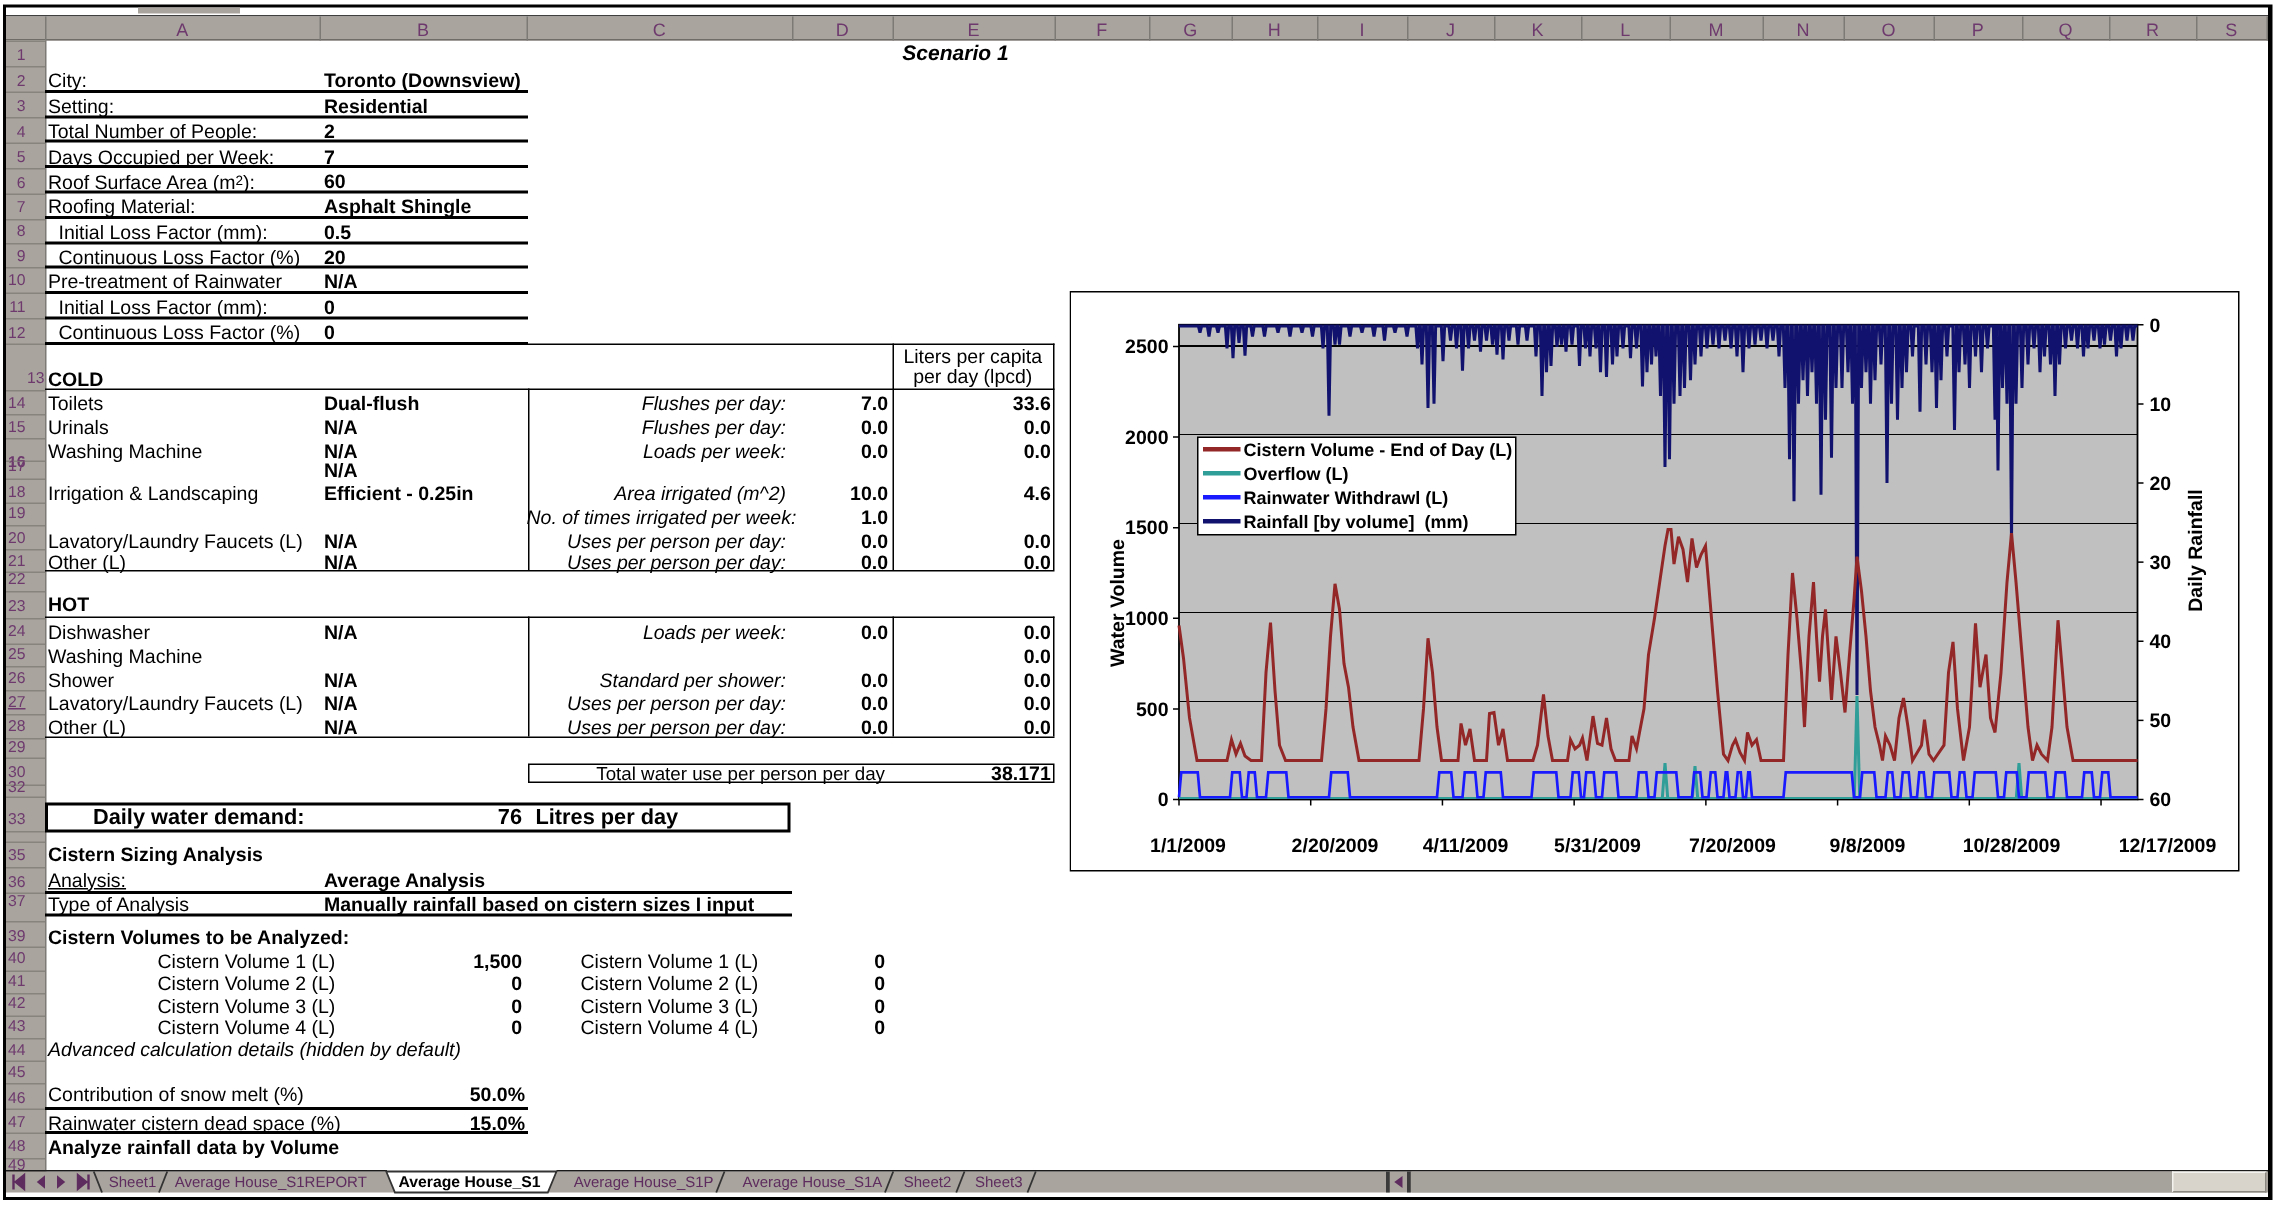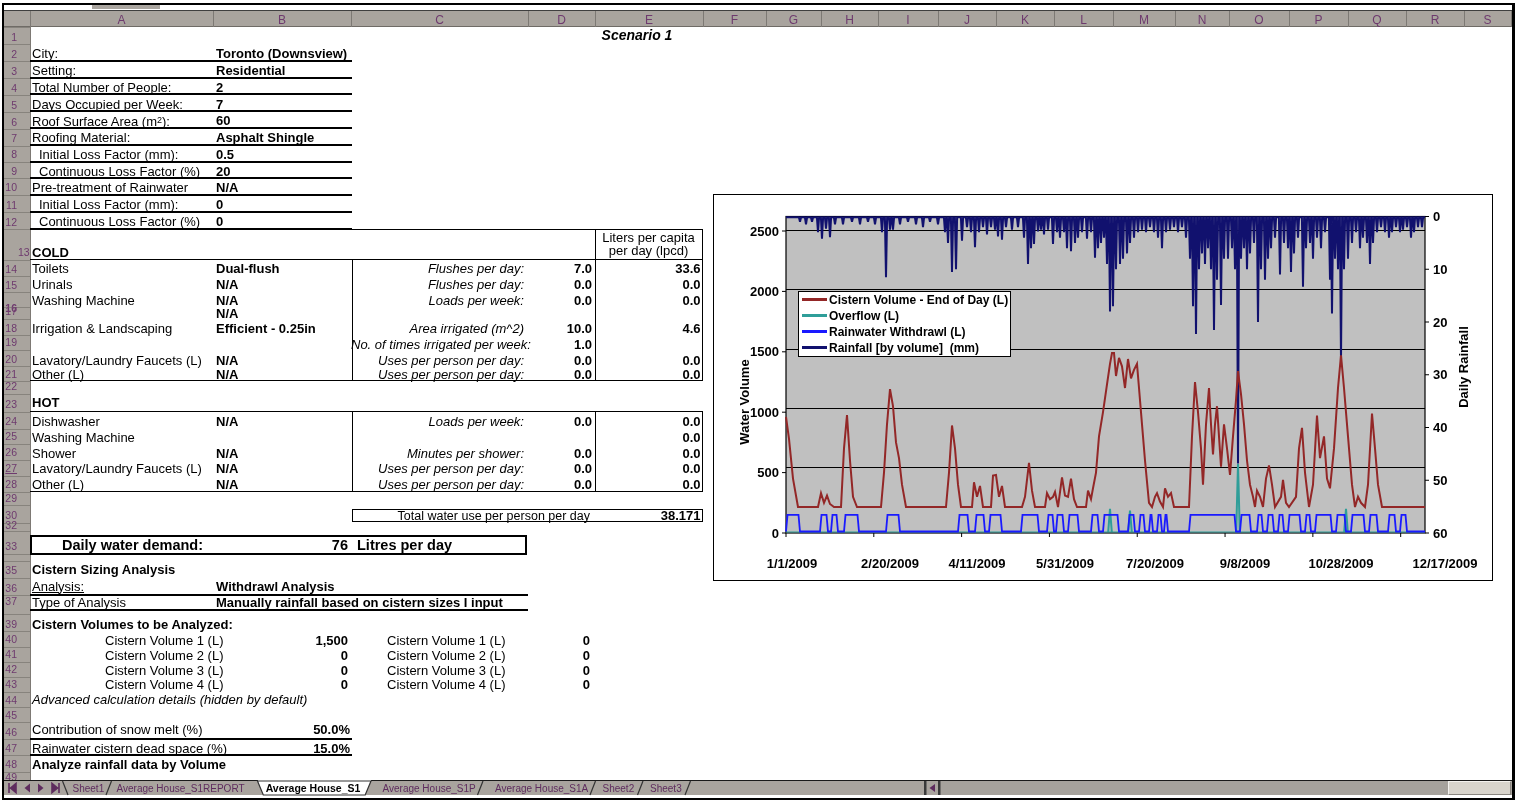--- a/index.html
+++ b/index.html
@@ -239,41 +239,41 @@
 <div class="t b" style="left:32px;top:396px;">HOT</div>
 <div class="t" style="left:32px;top:415px;">Dishwasher</div>
 <div class="t b" style="left:216px;top:415px;">N/A</div>
 <div class="t i ra" style="left:351px;top:415px;width:173px;">Loads per week:</div>
 <div class="t b ra" style="left:528px;top:415px;width:64px;">0.0</div>
 <div class="t b ra" style="left:595px;top:415px;width:105.5px;">0.0</div>
 <div class="t" style="left:32px;top:431px;">Washing Machine</div>
 <div class="t b ra" style="left:595px;top:431px;width:105.5px;">0.0</div>
 <div class="t" style="left:32px;top:446.5px;">Shower</div>
 <div class="t b" style="left:216px;top:446.5px;">N/A</div>
-<div class="t i ra" style="left:351px;top:446.5px;width:173px;">Minutes per shower:</div>
+<div class="t i ra" style="left:351px;top:446.5px;width:173px;">Standard per shower:</div>
 <div class="t b ra" style="left:528px;top:446.5px;width:64px;">0.0</div>
 <div class="t b ra" style="left:595px;top:446.5px;width:105.5px;">0.0</div>
 <div class="t" style="left:32px;top:462px;">Lavatory/Laundry Faucets (L)</div>
 <div class="t b" style="left:216px;top:462px;">N/A</div>
 <div class="t i ra" style="left:351px;top:462px;width:173px;">Uses per person per day:</div>
 <div class="t b ra" style="left:528px;top:462px;width:64px;">0.0</div>
 <div class="t b ra" style="left:595px;top:462px;width:105.5px;">0.0</div>
 <div class="t" style="left:32px;top:477.5px;">Other (L)</div>
 <div class="t b" style="left:216px;top:477.5px;">N/A</div>
 <div class="t i ra" style="left:351px;top:477.5px;width:173px;">Uses per person per day:</div>
 <div class="t b ra" style="left:528px;top:477.5px;width:64px;">0.0</div>
 <div class="t b ra" style="left:595px;top:477.5px;width:105.5px;">0.0</div>
 <div class="t ra" style="left:360px;top:509.5px;width:230px;font-size:12.5px;">Total water use per person per day</div>
 <div class="t b ra" style="left:595px;top:508.5px;width:105.5px;">38.171</div>
 <div class="t b" style="left:62px;top:538.5px;font-size:14.5px;">Daily water demand:</div>
 <div class="t b ra" style="left:250px;top:538.5px;width:98px;font-size:14.5px;">76</div>
 <div class="t b" style="left:357px;top:538.5px;font-size:14.5px;">Litres per day</div>
 <div class="t b" style="left:32px;top:562.5px;">Cistern Sizing Analysis</div>
 <div class="t" style="left:32px;top:579.5px;text-decoration:underline;">Analysis:</div>
-<div class="t b" style="left:216px;top:579.5px;">Withdrawl Analysis</div>
+<div class="t b" style="left:216px;top:579.5px;">Average Analysis</div>
 <div class="t" style="left:32px;top:595.5px;">Type of Analysis</div>
 <div class="t b" style="left:216px;top:595.5px;">Manually rainfall based on cistern sizes I input</div>
 <div class="t b" style="left:32px;top:618px;">Cistern Volumes to be Analyzed:</div>
 <div class="t" style="left:105px;top:634px;">Cistern Volume 1 (L)</div>
 <div class="t b ra" style="left:250px;top:634px;width:98px;">1,500</div>
 <div class="t" style="left:387px;top:634px;">Cistern Volume 1 (L)</div>
 <div class="t b ra" style="left:528px;top:634px;width:62px;">0</div>
 <div class="t" style="left:105px;top:648.5px;">Cistern Volume 2 (L)</div>
 <div class="t b ra" style="left:250px;top:648.5px;width:98px;">0</div>
 <div class="t" style="left:387px;top:648.5px;">Cistern Volume 2 (L)</div>

